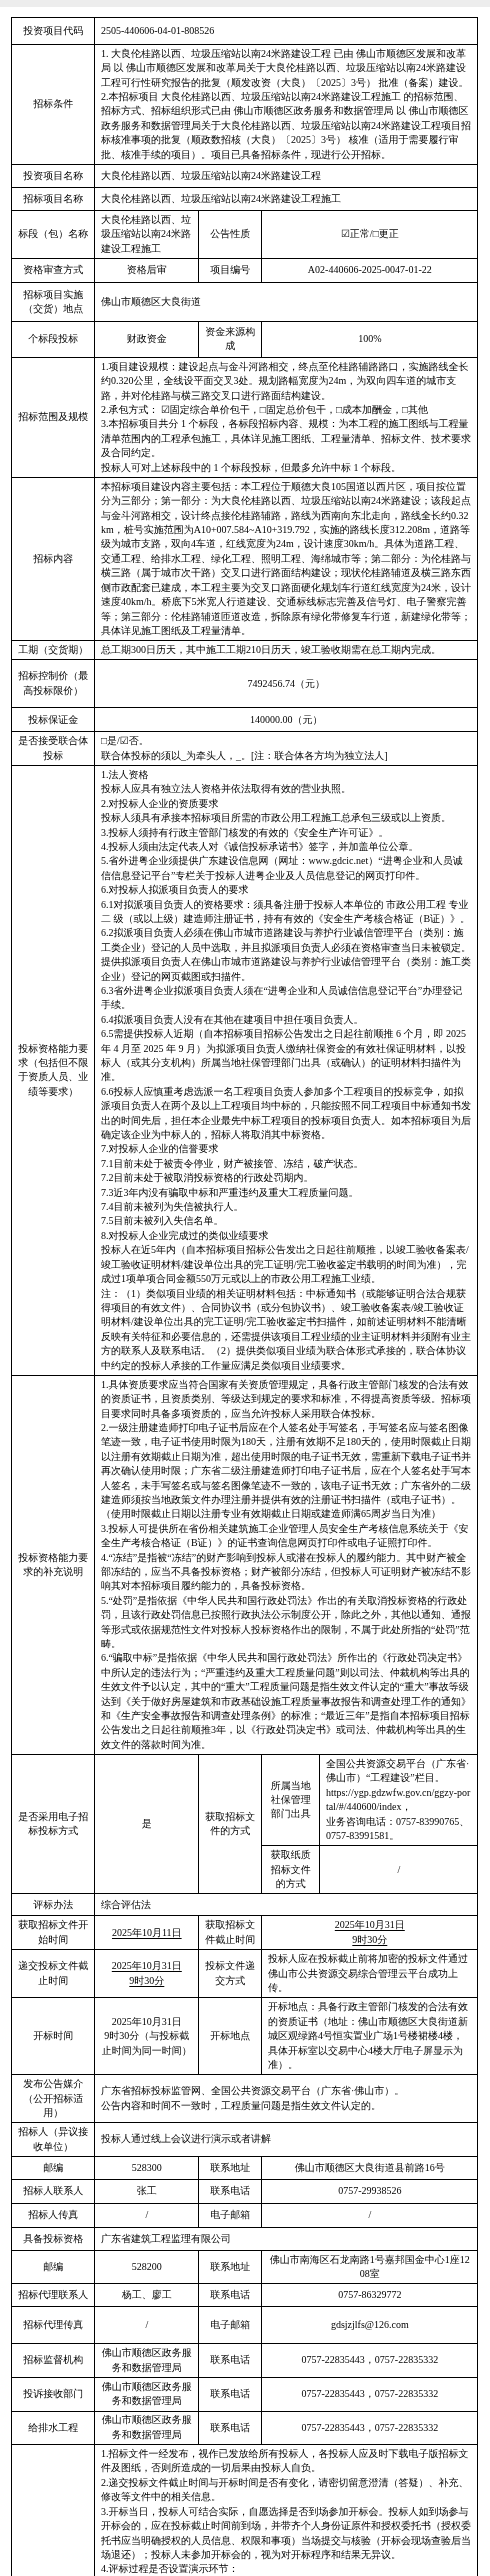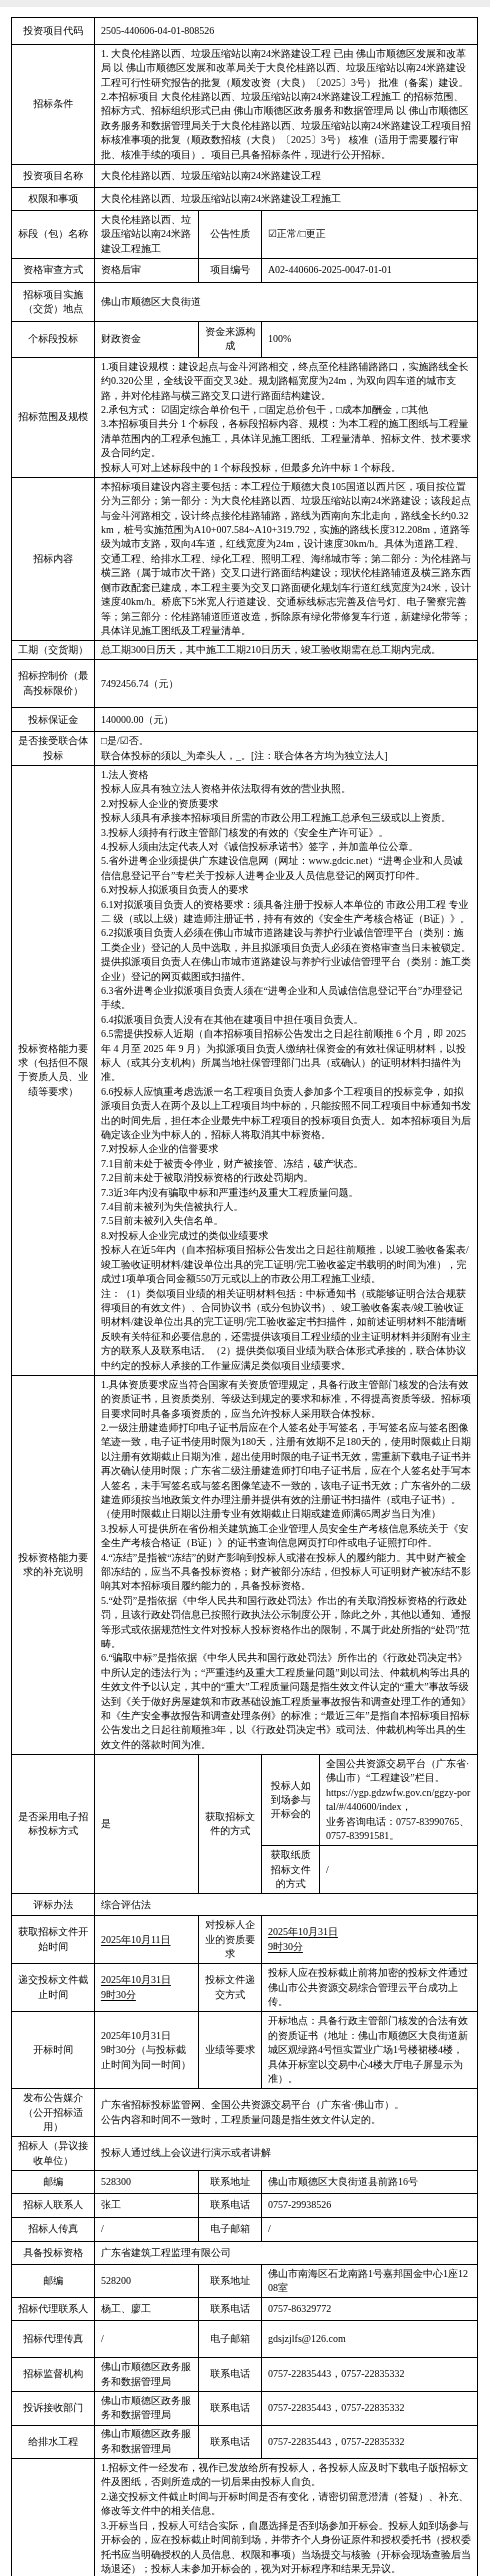--- a/index.html
+++ b/index.html
@@ -4,21 +4,21 @@
 <style>
   html,body{margin:0;padding:0;background:#ffffff;color:#000;
     font-family:"Liberation Serif","DejaVu Serif",serif;}
   .top-strip{height:6.9px;background:#ededed;width:100%;}
   .doc{margin:10px 0 25px 11.3px;}
   table.tender{border-collapse:collapse;table-layout:fixed;width:466px;
     border:1.3px solid #000;}
   table.tender td{border:0.6px solid #000;padding:1.9px 5.6px;vertical-align:middle;
     font-size:10px;line-height:14.4px;white-space:pre-wrap;word-break:break-all;}
   td.lbl{text-align:center;padding:1.9px 3.1px;}
-  td.c{text-align:left;}
+  td.c{text-align:center;}
   td.u{text-decoration:underline;text-underline-offset:1.9px;}
 </style>
 </head>
 <body>
 
 <div class="top-strip"></div>
 
 <div class="doc">
 <table class="tender">
   <colgroup>
@@ -40,36 +40,36 @@
     <td colspan="4">1. 大良伦桂路以西、垃圾压缩站以南24米路建设工程 已由 佛山市顺德区发展和改革局 以 佛山市顺德区发展和改革局关于大良伦桂路以西、垃圾压缩站以南24米路建设工程可行性研究报告的批复（顺发改资（大良）〔2025〕3号） 批准（备案）建设。
 2.本招标项目 大良伦桂路以西、垃圾压缩站以南24米路建设工程施工 的招标范围、招标方式、招标组织形式已由 佛山市顺德区政务服务和数据管理局 以 佛山市顺德区政务服务和数据管理局关于大良伦桂路以西、垃圾压缩站以南24米路建设工程项目招标核准事项的批复（顺政数招核（大良）〔2025〕3号） 核准（适用于需要履行审批、核准手续的项目）。项目已具备招标条件，现进行公开招标。</td>
   </tr>
 
   <tr style="height:23px">
     <td class="lbl">投资项目名称</td>
     <td colspan="4">大良伦桂路以西、垃圾压缩站以南24米路建设工程</td>
   </tr>
 
   <tr style="height:23px">
-    <td class="lbl">权限和事项</td>
+    <td class="lbl">招标项目名称</td>
     <td colspan="4">大良伦桂路以西、垃圾压缩站以南24米路建设工程施工</td>
   </tr>
 
   <tr style="height:47px">
     <td class="lbl">标段（包）名称</td>
     <td>大良伦桂路以西、垃圾压缩站以南24米路建设工程施工</td>
     <td class="lbl">公告性质</td>
     <td colspan="2" class="c">☑正常/□更正</td>
   </tr>
 
   <tr style="height:24px">
     <td class="lbl">资格审查方式</td>
     <td class="c">资格后审</td>
     <td class="lbl">项目编号</td>
-    <td colspan="2" class="c">A02-440606-2025-0047-01-01</td>
+    <td colspan="2" class="c">A02-440606-2025-0047-01-22</td>
   </tr>
 
   <tr style="height:39px">
     <td class="lbl">招标项目实施（交货）地点</td>
     <td colspan="4">佛山市顺德区大良街道</td>
   </tr>
 
   <tr style="height:36px">
     <td class="lbl">个标段投标</td>
     <td class="c">财政资金</td>
@@ -145,56 +145,56 @@
 3.投标人可提供所在省份相关建筑施工企业管理人员安全生产考核信息系统关于《安全生产考核合格证（B证）》的证书查询信息网页打印件或电子证照打印件。
 4.“冻结”是指被“冻结”的财产影响到投标人或潜在投标人的履约能力。其中财产被全部冻结的，应当不具备投标资格；财产被部分冻结，但投标人可证明财产被冻结不影响其对本招标项目履约能力的，具备投标资格。
 5.“处罚”是指依据《中华人民共和国行政处罚法》作出的有关取消投标资格的行政处罚，且该行政处罚信息已按照行政执法公示制度公开，除此之外，其他以通知、通报等形式或依据规范性文件对投标人投标资格作出的限制，不属于此处所指的“处罚”范畴。
 6.“骗取中标”是指依据《中华人民共和国行政处罚法》所作出的《行政处罚决定书》中所认定的违法行为；“严重违约及重大工程质量问题”则以司法、仲裁机构等出具的生效文件予以认定，其中的“重大”工程质量问题是指生效文件认定的“重大”事故等级达到《关于做好房屋建筑和市政基础设施工程质量事故报告和调查处理工作的通知》和《生产安全事故报告和调查处理条例》的标准；“最近三年”是指自本招标项目招标公告发出之日起往前顺推3年，以《行政处罚决定书》或司法、仲裁机构等出具的生效文件的落款时间为准。</td>
   </tr>
 
   <tr style="height:89px">
     <td class="lbl" rowspan="2">是否采用电子招标投标方式</td>
     <td class="c" rowspan="2">是</td>
     <td class="lbl" rowspan="2">获取招标文件的方式</td>
-    <td class="lbl">投标人如到场参与开标会的</td>
+    <td class="lbl">所属当地社保管理部门出具</td>
     <td>全国公共资源交易平台（广东省·佛山市）“工程建设”栏目。
 https://ygp.gdzwfw.gov.cn/ggzy-portal/#/440600/index，
 业务咨询电话：0757-83990765、0757-83991581。</td>
   </tr>
   <tr style="height:46px">
     <td class="lbl">获取纸质招标文件的方式</td>
     <td class="c">/</td>
   </tr>
 
   <tr style="height:22px">
     <td class="lbl">评标办法</td>
     <td colspan="4">综合评估法</td>
   </tr>
 
   <tr style="height:34px">
     <td class="lbl">获取招标文件开始时间</td>
     <td class="c u">2025年10月11日</td>
-    <td class="lbl">对投标人企业的资质要求</td>
+    <td class="lbl">获取招标文件截止时间</td>
     <td colspan="2" class="c u">2025年10月31日
 9时30分</td>
   </tr>
 
   <tr style="height:30px">
     <td class="lbl">递交投标文件截止时间</td>
     <td class="c u">2025年10月31日
 9时30分</td>
     <td class="lbl">投标文件递交方式</td>
     <td colspan="2">投标人应在投标截止前将加密的投标文件通过佛山市公共资源交易综合管理云平台成功上传。</td>
   </tr>
 
   <tr style="height:66px">
     <td class="lbl">开标时间</td>
     <td class="c">2025年10月31日
 9时30分（与投标截止时间为同一时间）</td>
-    <td class="lbl">业绩等要求</td>
+    <td class="lbl">开标地点</td>
     <td colspan="2">开标地点：具备行政主管部门核发的合法有效的资质证书（地址：佛山市顺德区大良街道新城区观绿路4号恒实置业广场1号楼裙楼4楼，具体开标室以交易中心4楼大厅电子屏显示为准）。</td>
   </tr>
 
   <tr style="height:42px">
     <td class="lbl">发布公告媒介（公开招标适用）</td>
     <td colspan="4">广东省招标投标监管网、全国公共资源交易平台（广东省·佛山市）。
 公告内容和时间不一致时，工程质量问题是指生效文件认定的。</td>
   </tr>
 
   <tr style="height:33px">

